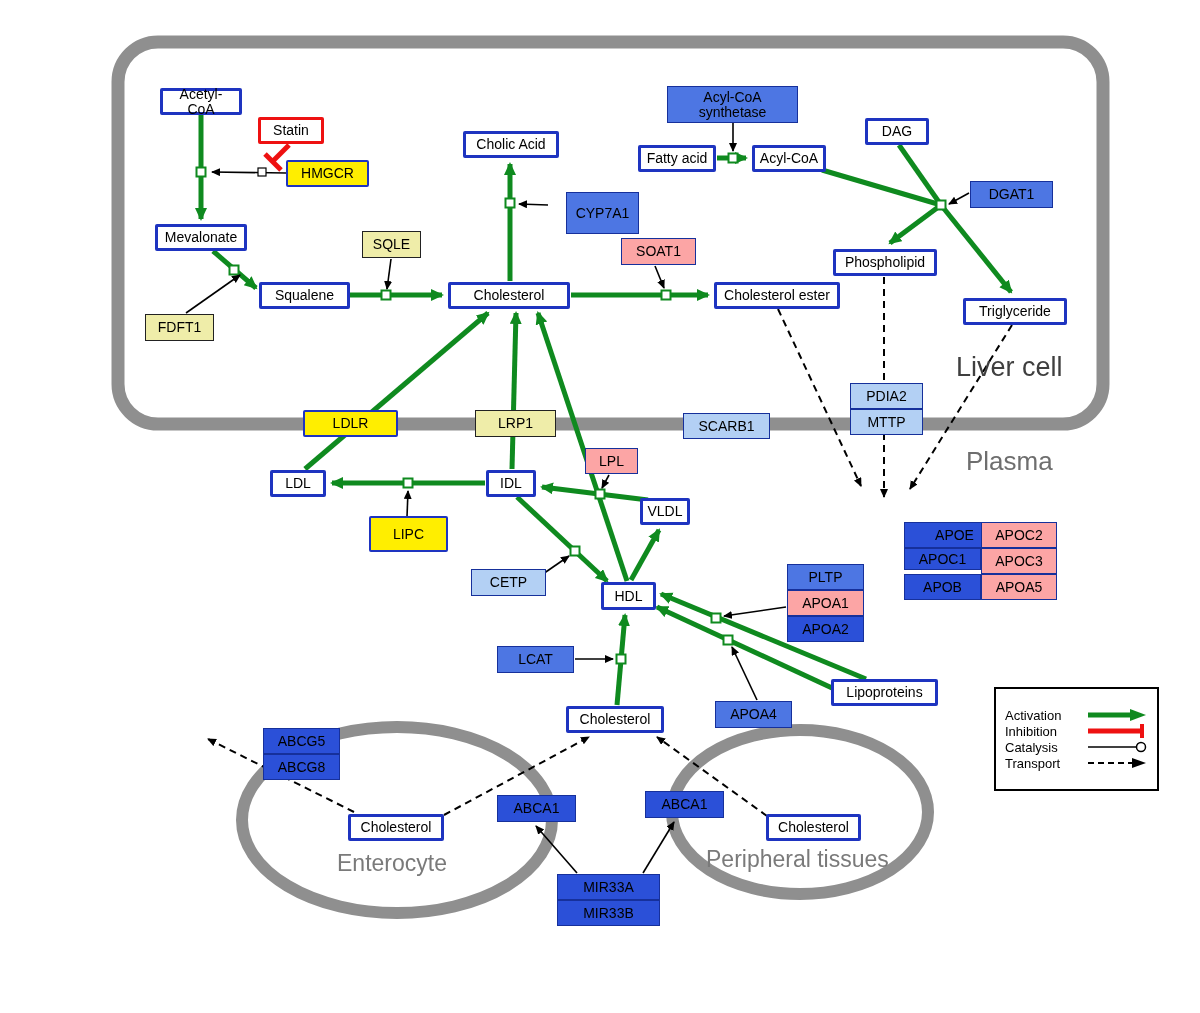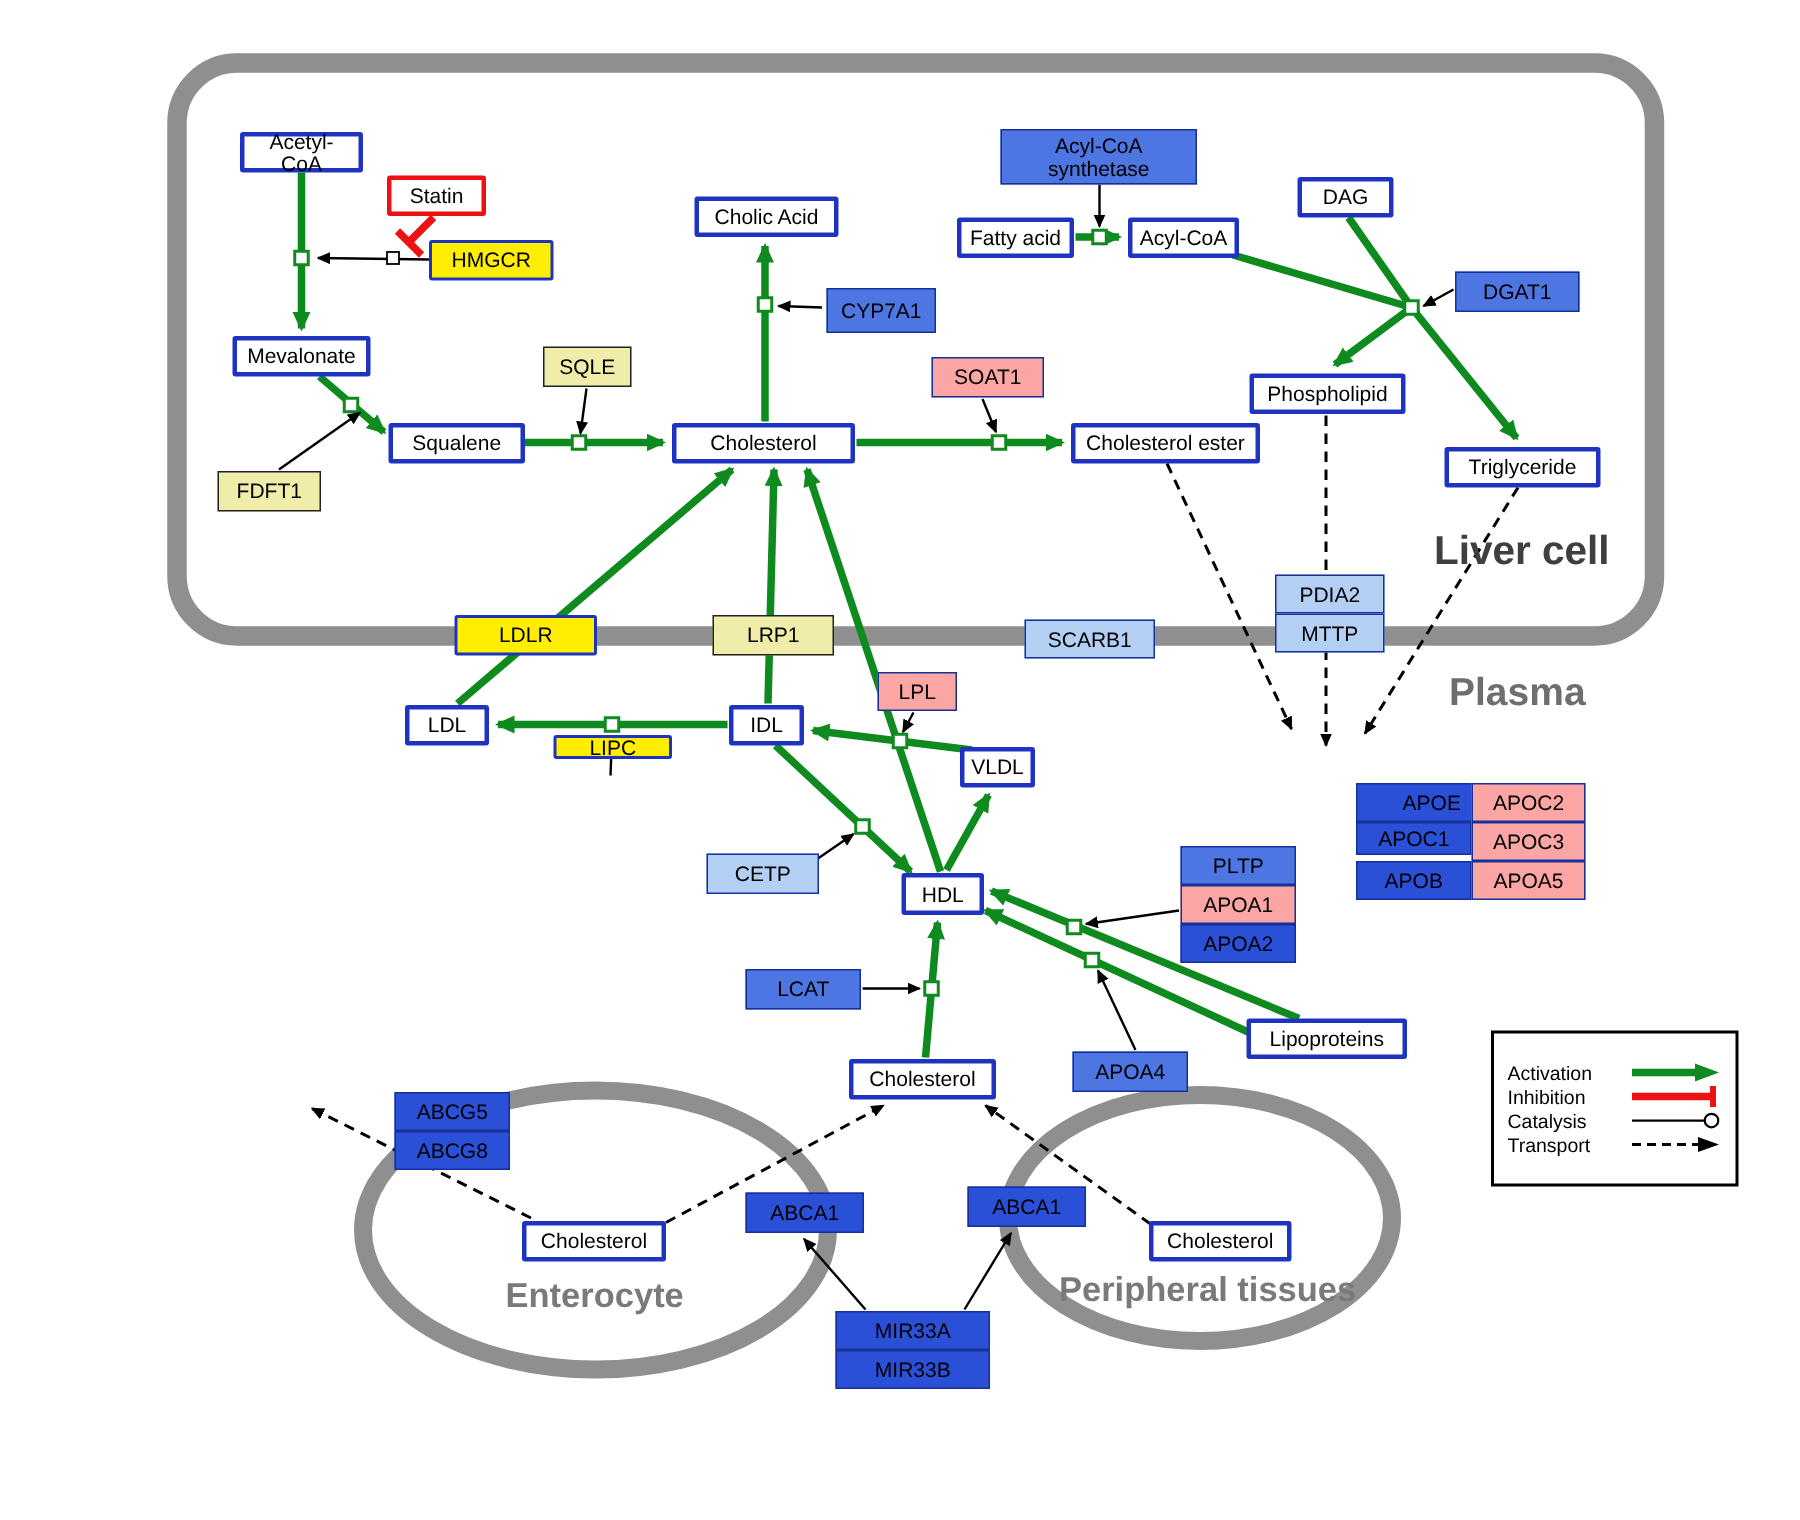--- a/index.html
+++ b/index.html
@@ -10,21 +10,21 @@
         text-align:center;font-family:"Liberation Sans",sans-serif;font-size:14px;color:#000;
         background:#fff;z-index:3;line-height:15px;padding:0 3px;}
   .metab{border:3px solid #1e34c0;border-radius:2px;}
   .statin{border:3px solid #ee1111;border-radius:2px;}
   .gy {background:#ffee00;border:2px solid #1e34c0;border-radius:2px;}
   .gpy{background:#efeda9;border:1.5px solid #222;}
   .gb1{background:#2b50d8;border:1.5px solid #16309b;}
   .gb2{background:#4d76e3;border:1.5px solid #16309b;}
   .gb3{background:#fca5a5;border:1.5px solid #16309b;}
   .gb4{background:#b3d0f4;border:1.5px solid #16309b;}
-  .complabel{position:absolute;font-weight:bold;z-index:2;white-space:nowrap;}
+  .complabel{position:absolute;font-weight:normal;z-index:2;white-space:nowrap;}
   #liver-label{left:956px;top:352px;font-size:27px;color:#3f3f3f;}
   #plasma-label{left:966px;top:446px;font-size:26px;color:#6e6e6e;}
   #enterocyte-label{left:337px;top:850px;font-size:23px;color:#7a7a7a;}
   #peripheral-label{left:706px;top:846px;font-size:23px;color:#7a7a7a;}
   #legend{position:absolute;left:994px;top:687px;width:165px;height:104px;border:2px solid #000;
           background:#fff;z-index:4;box-sizing:border-box;padding:7px 9px;display:flex;
           flex-direction:column;justify-content:center;}
   .legend-row{display:flex;align-items:center;justify-content:space-between;font-size:13px;color:#000;}
   .legend-row svg{flex:0 0 auto;}
 </style>
@@ -129,40 +129,40 @@
 
   <div class="node metab" style="left:160px;top:88px;width:82px;height:27px">Acetyl-CoA</div>
   <div class="node statin" style="left:258px;top:117px;width:66px;height:27px">Statin</div>
   <div class="node gy" style="left:286px;top:160px;width:83px;height:27px">HMGCR</div>
   <div class="node metab" style="left:155px;top:224px;width:92px;height:27px">Mevalonate</div>
   <div class="node gpy" style="left:145px;top:314px;width:69px;height:27px">FDFT1</div>
   <div class="node metab" style="left:259px;top:282px;width:91px;height:27px">Squalene</div>
   <div class="node gpy" style="left:362px;top:231px;width:59px;height:27px">SQLE</div>
   <div class="node metab" style="left:448px;top:282px;width:122px;height:27px">Cholesterol</div>
   <div class="node metab" style="left:463px;top:131px;width:96px;height:27px">Cholic Acid</div>
-  <div class="node gb2" style="left:551px;top:192px;width:73px;height:30px">CYP7A1</div>
+  <div class="node gb2" style="left:566px;top:192px;width:73px;height:42px">CYP7A1</div>
   <div class="node gb3" style="left:621px;top:238px;width:75px;height:27px">SOAT1</div>
   <div class="node metab" style="left:714px;top:282px;width:126px;height:27px">Cholesterol ester</div>
   <div class="node gb2" style="left:667px;top:86px;width:131px;height:37px">Acyl-CoA synthetase</div>
   <div class="node metab" style="left:638px;top:145px;width:78px;height:27px">Fatty acid</div>
   <div class="node metab" style="left:752px;top:145px;width:74px;height:27px">Acyl-CoA</div>
   <div class="node metab" style="left:865px;top:118px;width:64px;height:27px">DAG</div>
   <div class="node gb2" style="left:970px;top:181px;width:83px;height:27px">DGAT1</div>
   <div class="node metab" style="left:833px;top:249px;width:104px;height:27px">Phospholipid</div>
   <div class="node metab" style="left:963px;top:298px;width:104px;height:27px">Triglyceride</div>
   <div class="node gb4" style="left:850px;top:383px;width:73px;height:26px">PDIA2</div>
   <div class="node gb4" style="left:850px;top:409px;width:73px;height:26px">MTTP</div>
   <div class="node gy" style="left:303px;top:410px;width:95px;height:27px">LDLR</div>
   <div class="node gpy" style="left:475px;top:410px;width:81px;height:27px">LRP1</div>
   <div class="node gb4" style="left:683px;top:413px;width:87px;height:26px">SCARB1</div>
   <div class="node metab" style="left:270px;top:470px;width:56px;height:27px">LDL</div>
   <div class="node metab" style="left:486px;top:470px;width:50px;height:27px">IDL</div>
   <div class="node gb3" style="left:585px;top:448px;width:53px;height:26px">LPL</div>
   <div class="node metab" style="left:640px;top:498px;width:50px;height:27px">VLDL</div>
-  <div class="node gy" style="left:369px;top:490px;width:79px;height:16px">LIPC</div>
+  <div class="node gy" style="left:369px;top:516px;width:79px;height:36px">LIPC</div>
   <div class="node gb4" style="left:471px;top:569px;width:75px;height:27px">CETP</div>
   <div class="node metab" style="left:601px;top:582px;width:55px;height:28px">HDL</div>
   <div class="node gb2" style="left:497px;top:646px;width:77px;height:27px">LCAT</div>
   <div class="node gb2" style="left:787px;top:564px;width:77px;height:26px">PLTP</div>
   <div class="node gb3" style="left:787px;top:590px;width:77px;height:26px">APOA1</div>
   <div class="node gb1" style="left:787px;top:616px;width:77px;height:26px">APOA2</div>
   <div class="node gb2" style="left:715px;top:701px;width:77px;height:27px">APOA4</div>
   <div class="node metab" style="left:831px;top:679px;width:107px;height:27px">Lipoproteins</div>
   <div class="node gb1" style="left:904px;top:522px;width:101px;height:26px">APOE</div>
   <div class="node gb3" style="left:981px;top:522px;width:76px;height:26px">APOC2</div>

